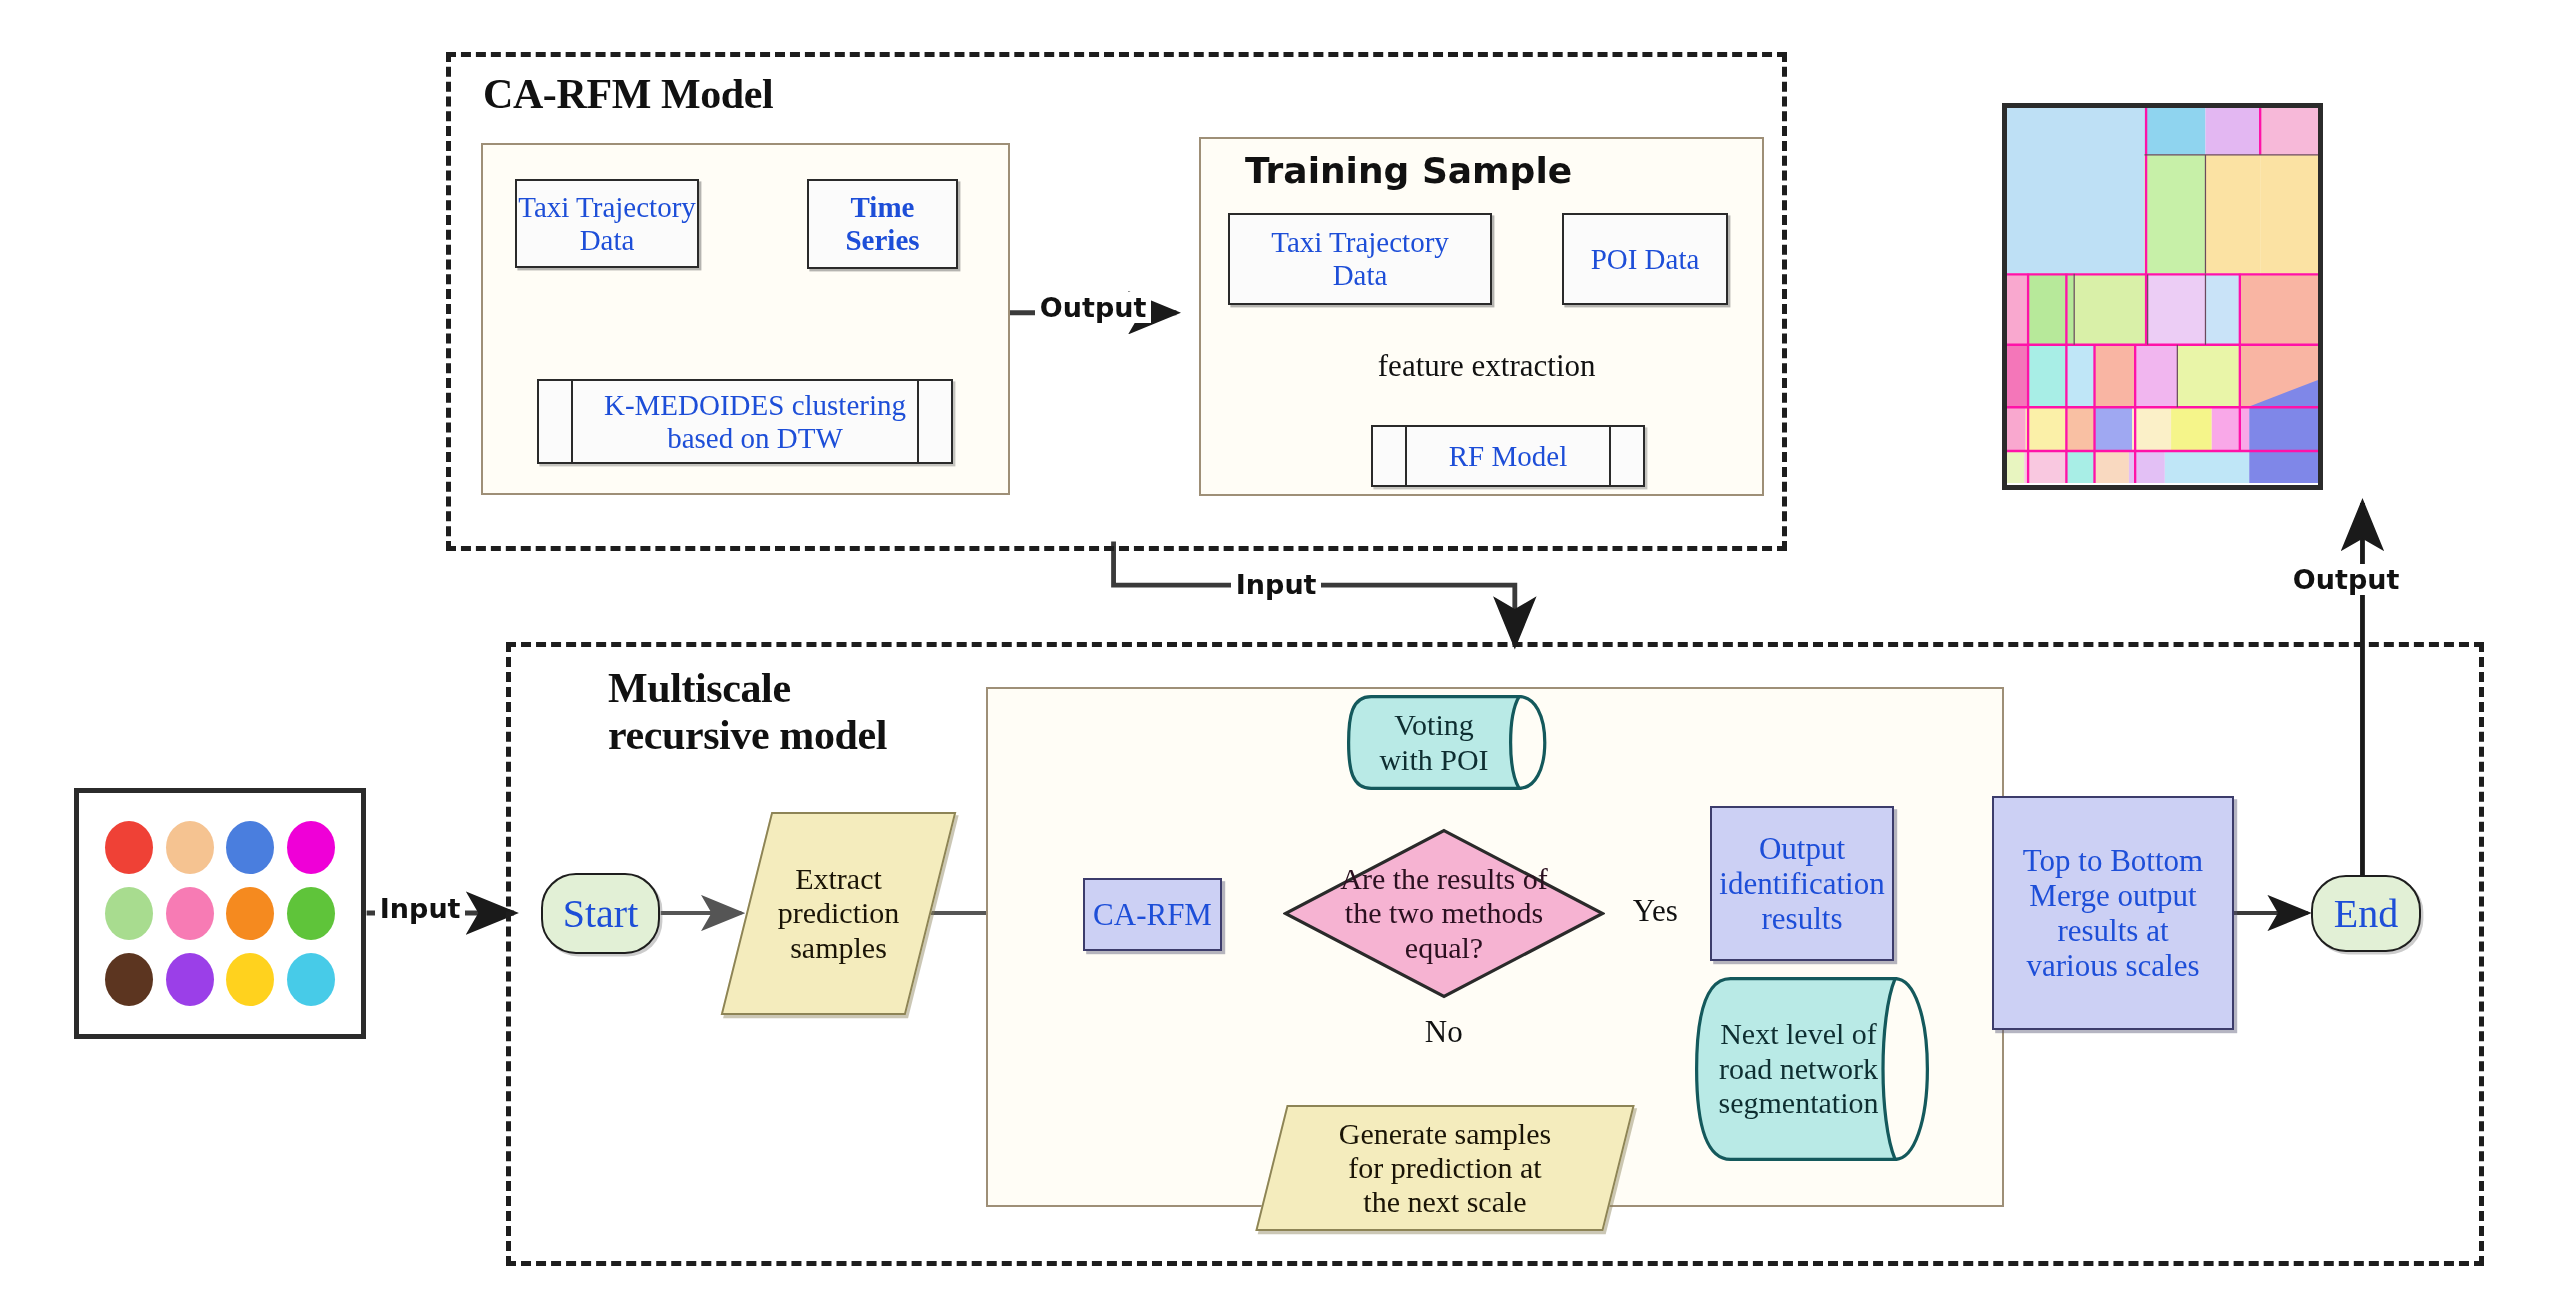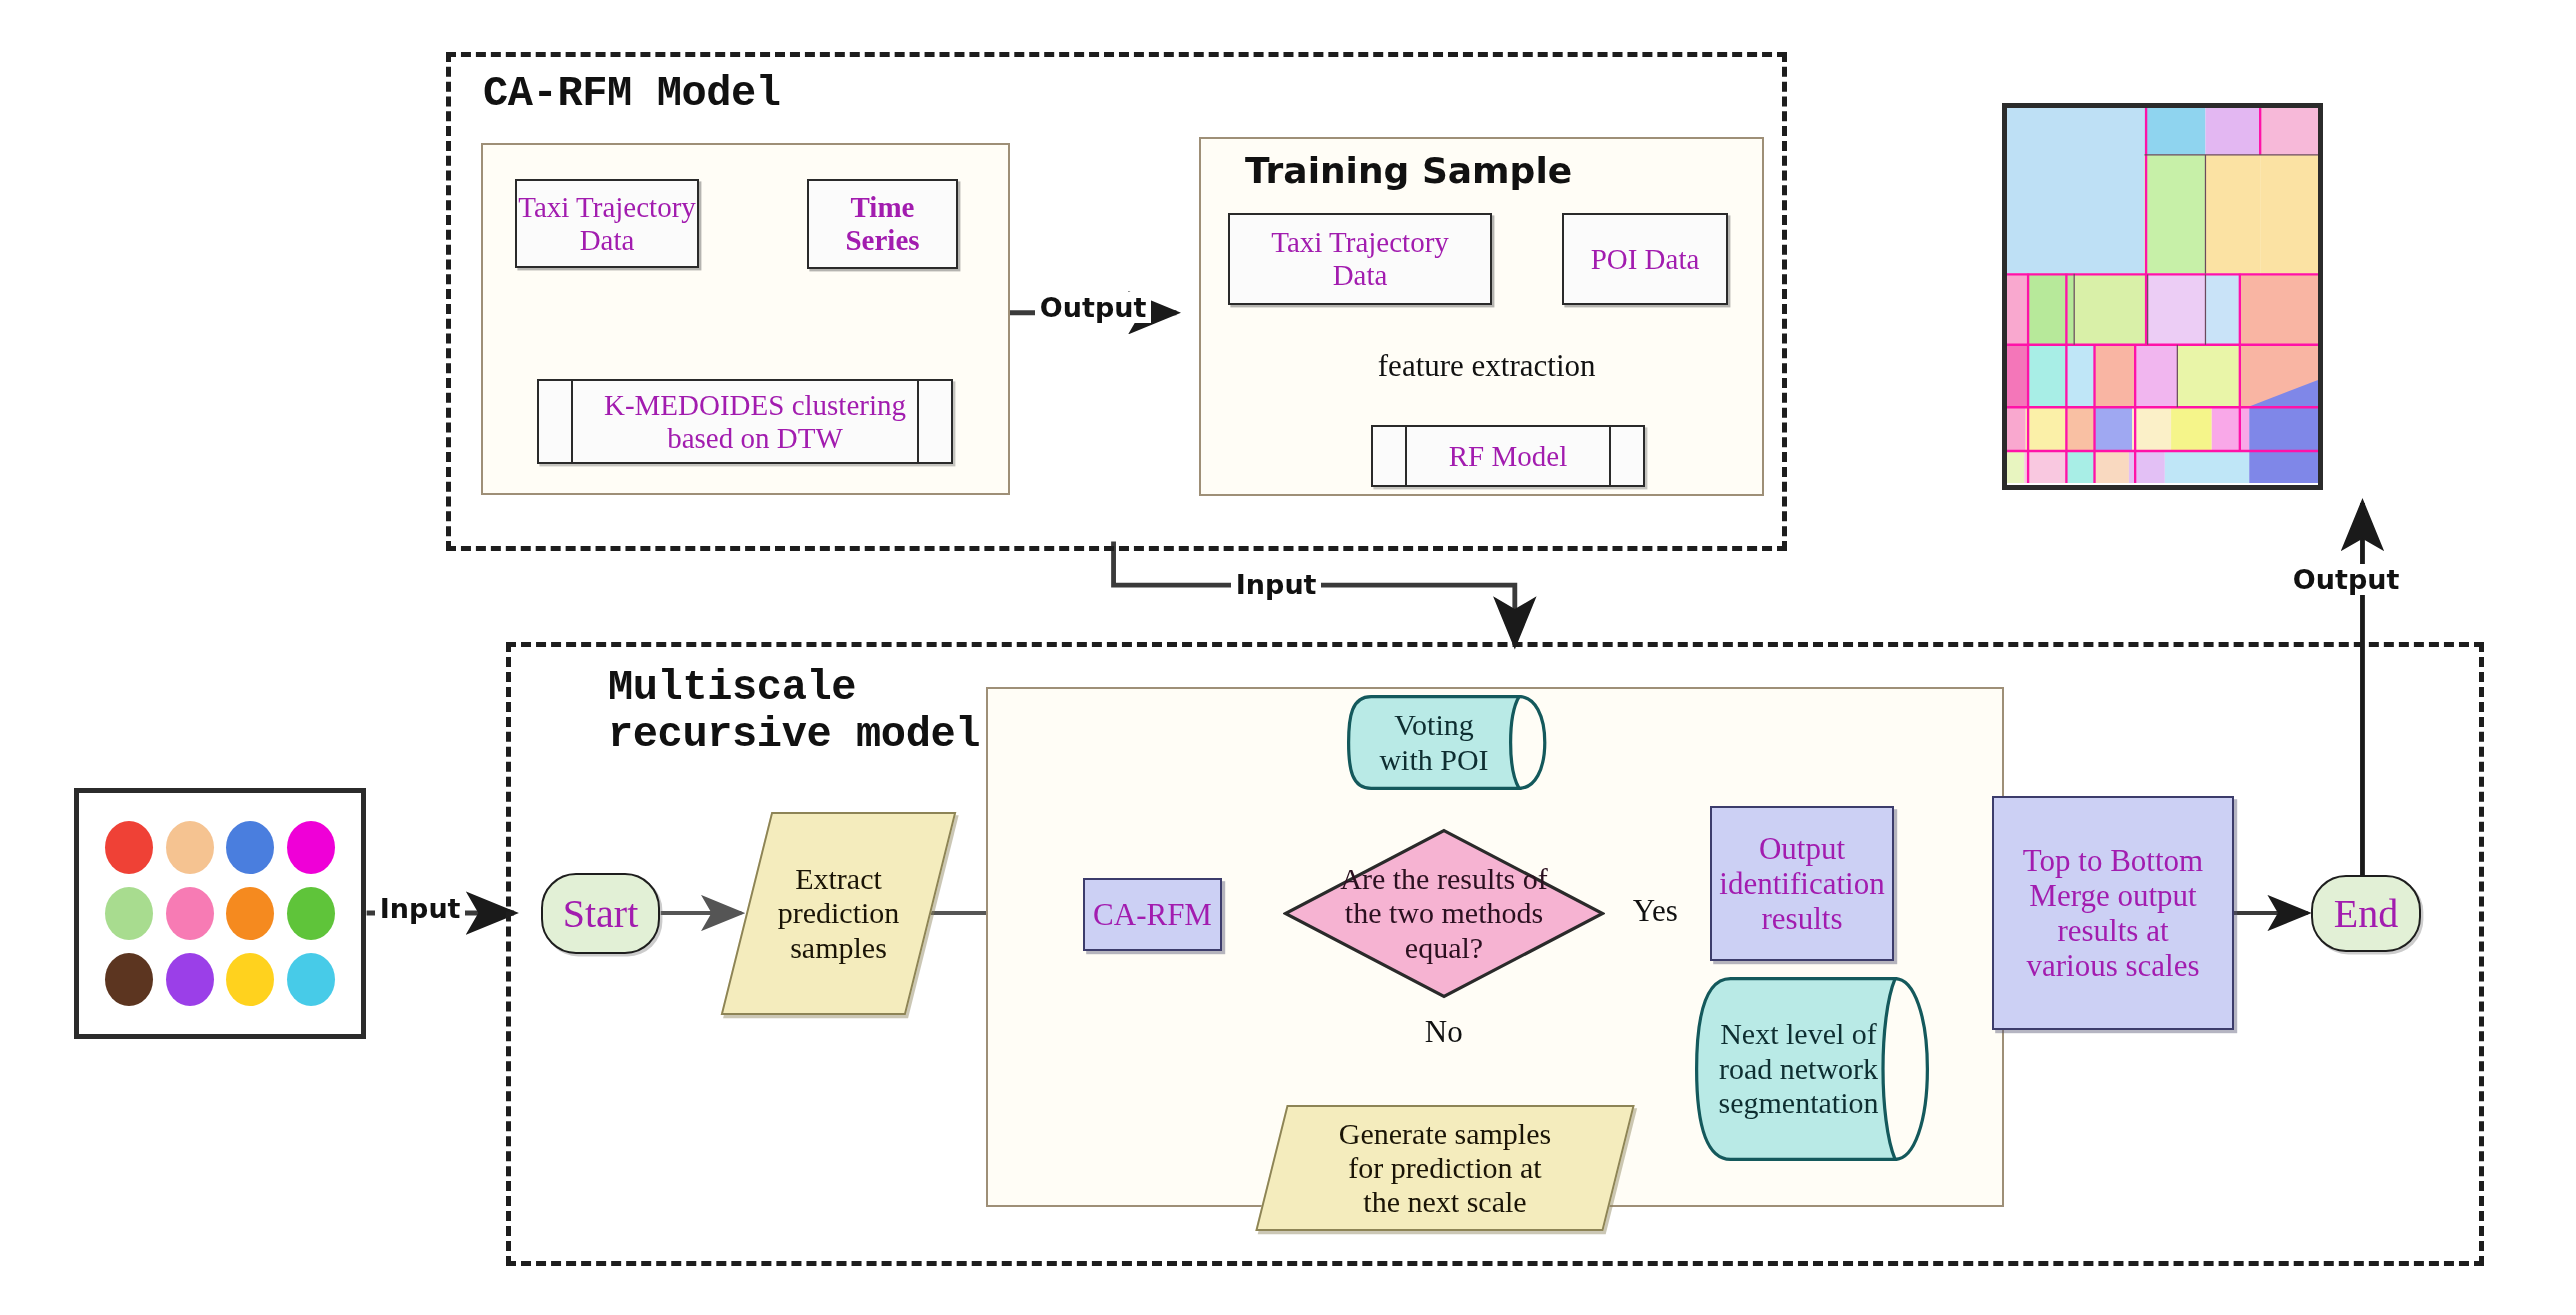--- a/index.html
+++ b/index.html
@@ -8,36 +8,36 @@
     width:2576px;height:1316px;position:relative;overflow:hidden;
   }
   .canvas{position:absolute;left:0;top:0;width:2576px;height:1316px;}
   svg.edges{position:absolute;left:0;top:0;width:2576px;height:1316px;pointer-events:none;}
 
   
   .dashgroup{
     position:absolute;border:5.6px dashed #1d1d1d;background:transparent;
   }
   .group-title{
-    position:absolute;font-family:Liberation Mono, monospace;font-weight:bold;
+    position:absolute;font-family:Liberation Serif, serif;font-weight:bold;
     color:#111;letter-spacing:-0.4px;line-height:1.12;
   }
 
   
   .panel{
     position:absolute;border:2.4px solid #9e8f77;background:#fffdf6;
   }
   .panel-title{
     position:absolute;font-family:"DejaVu Sans", sans-serif;font-weight:bold;color:#111;
   }
 
   
   .node{
     position:absolute;box-sizing:border-box;display:flex;align-items:center;
-    justify-content:center;text-align:center;color:#a21caf;line-height:1.13;
+    justify-content:center;text-align:center;color:#1d4ed8;line-height:1.13;
   }
   .box-white{
     background:#fbfbfb;border:2.4px solid #2a2a2a;
     box-shadow:2.4px 2.4px 0 rgba(90,90,90,.45);
     font-size:29px;
   }
   
   .box-pre{
     background:#fbfbfb;border:2.4px solid #2a2a2a;font-size:29px;
     box-shadow:2.4px 2.4px 0 rgba(90,90,90,.35);

